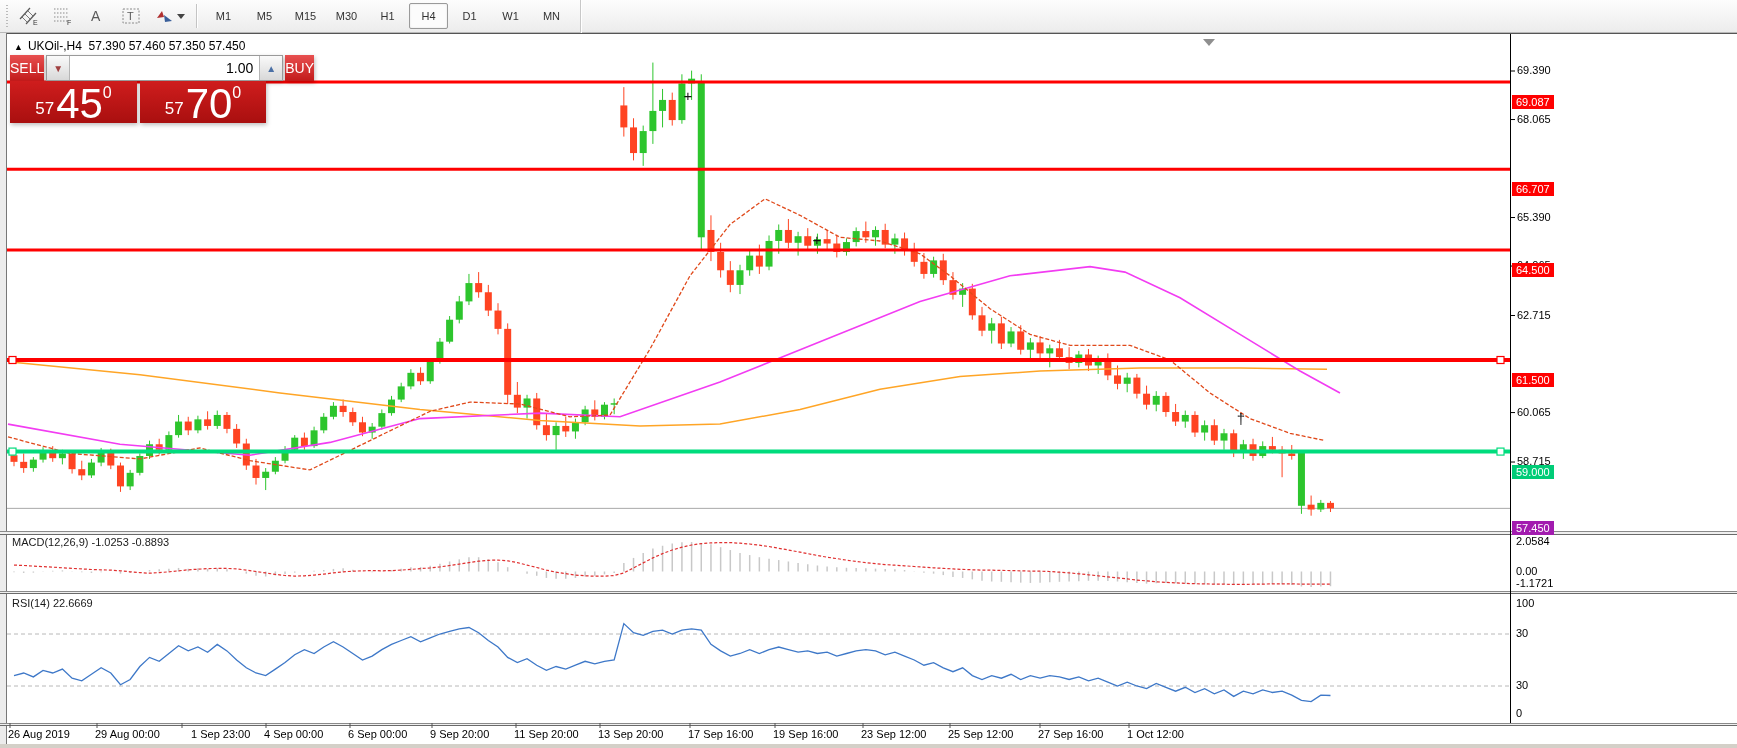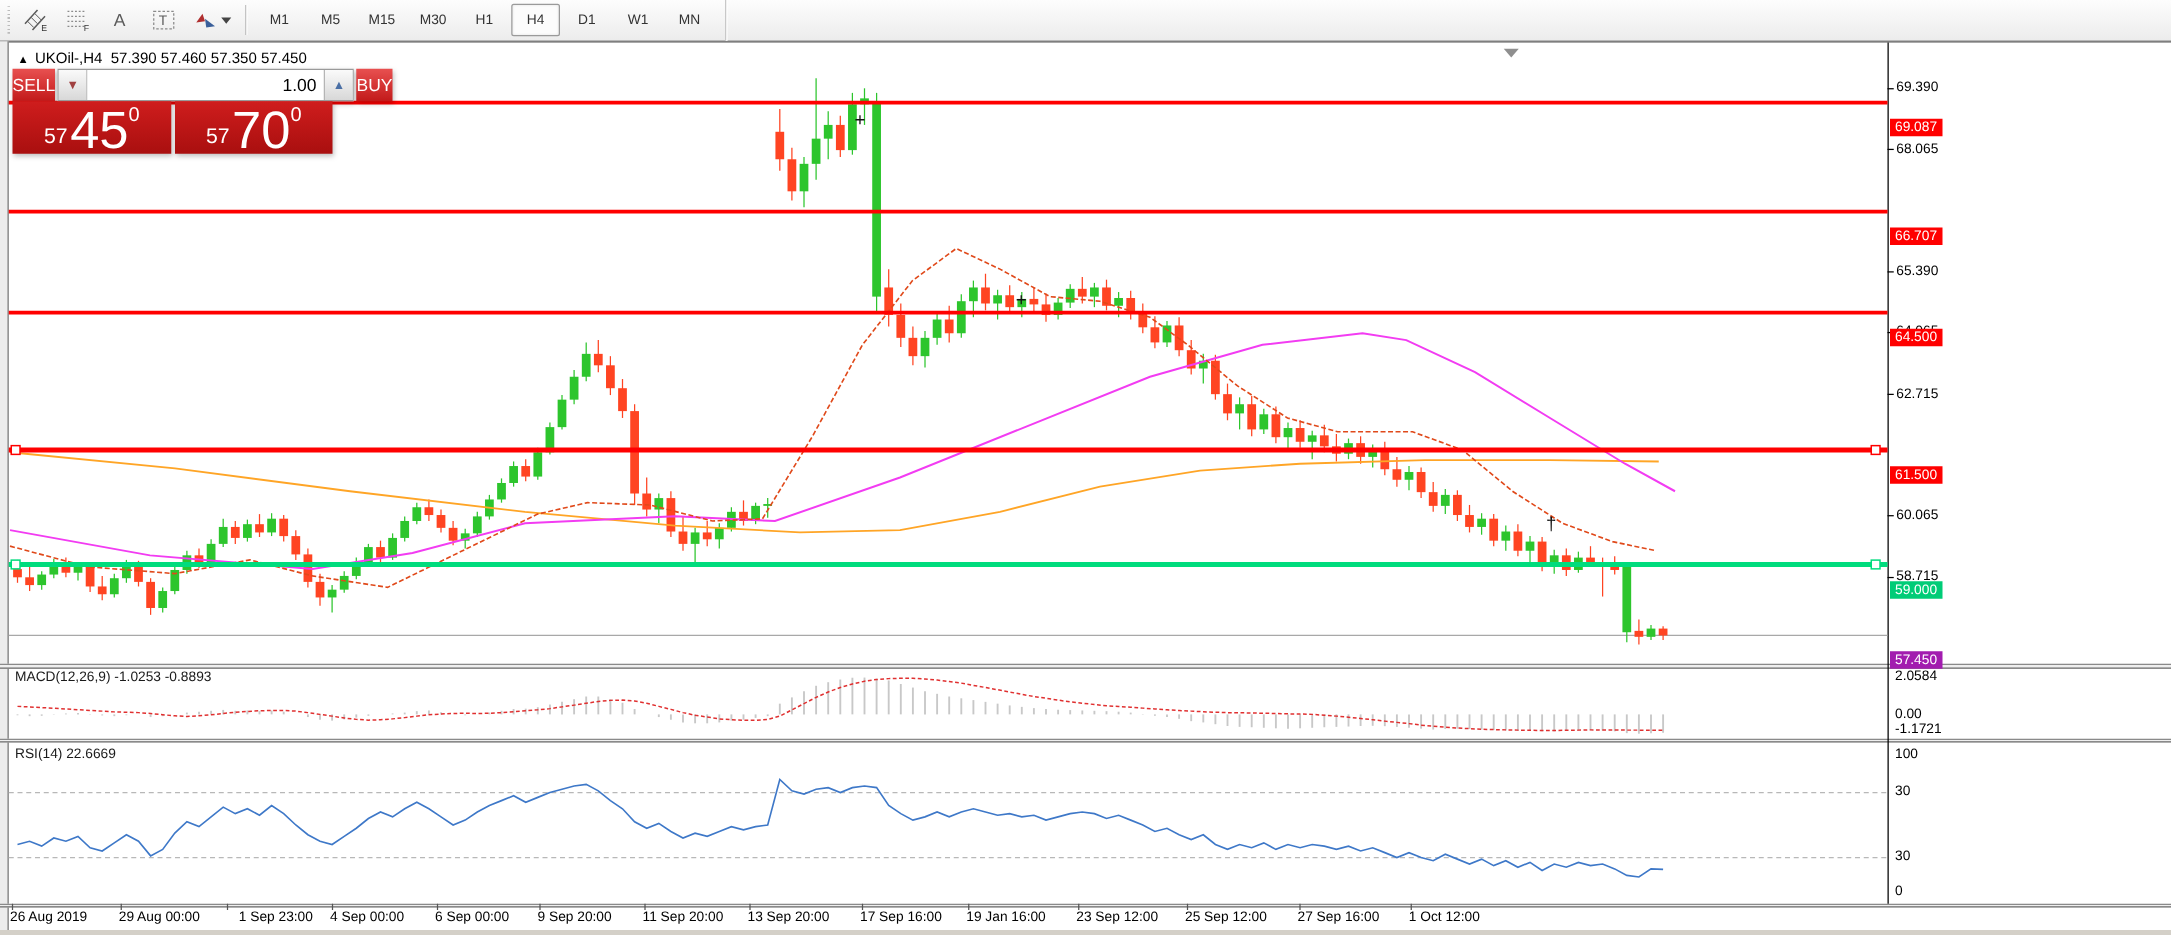--- a/index.html
+++ b/index.html
@@ -639,19 +639,19 @@
   <div id="date-axis">
       <div class="date-label" style="left: 8px;">26 Aug 2019</div>
       <div class="date-label" style="left: 95px;">29 Aug 00:00</div>
       <div class="date-label" style="left: 191px;">1 Sep 23:00</div>
       <div class="date-label" style="left: 264px;">4 Sep 00:00</div>
       <div class="date-label" style="left: 348px;">6 Sep 00:00</div>
       <div class="date-label" style="left: 430px;">9 Sep 20:00</div>
       <div class="date-label" style="left: 514px;">11 Sep 20:00</div>
       <div class="date-label" style="left: 598px;">13 Sep 20:00</div>
       <div class="date-label" style="left: 688px;">17 Sep 16:00</div>
-      <div class="date-label" style="left: 773px;">19 Jan 16:00</div>
+      <div class="date-label" style="left: 773px;">19 Sep 16:00</div>
       <div class="date-label" style="left: 861px;">23 Sep 12:00</div>
       <div class="date-label" style="left: 948px;">25 Sep 12:00</div>
       <div class="date-label" style="left: 1038px;">27 Sep 16:00</div>
       <div class="date-label" style="left: 1127px;">1 Oct 12:00</div>
     </div>
 </div>
 
 </body></html>

